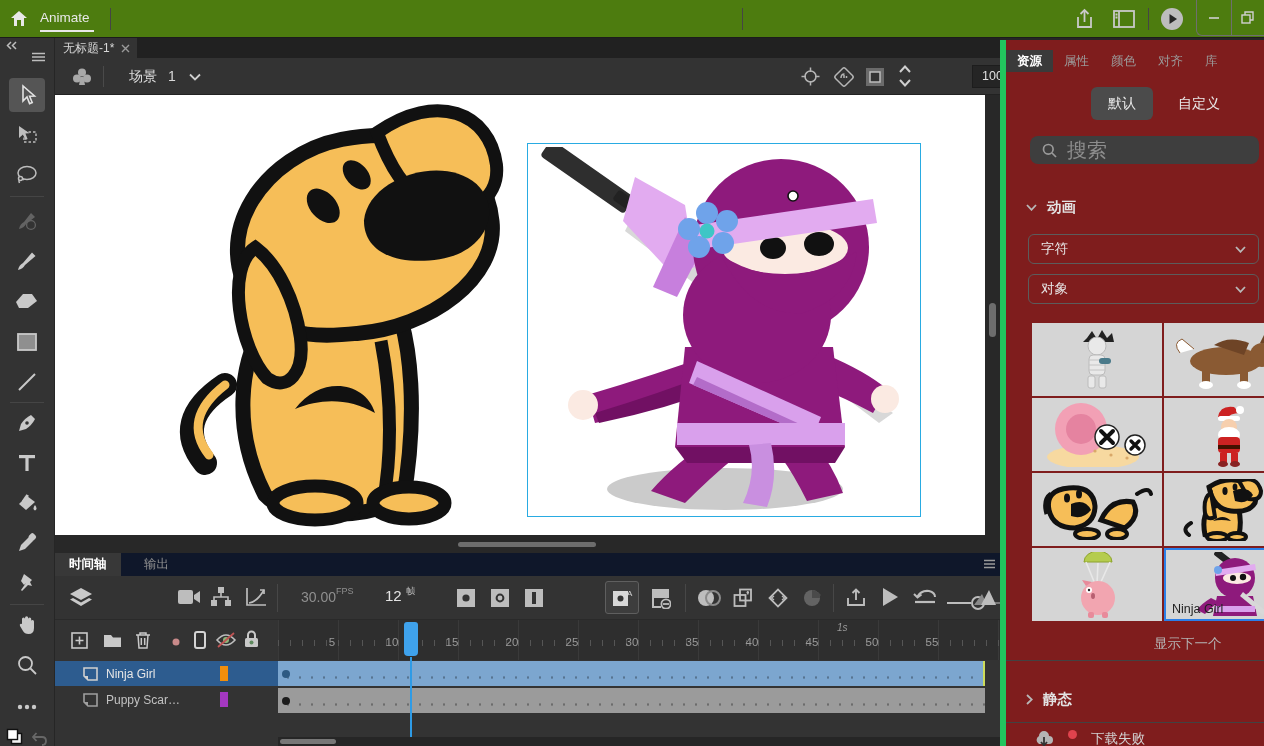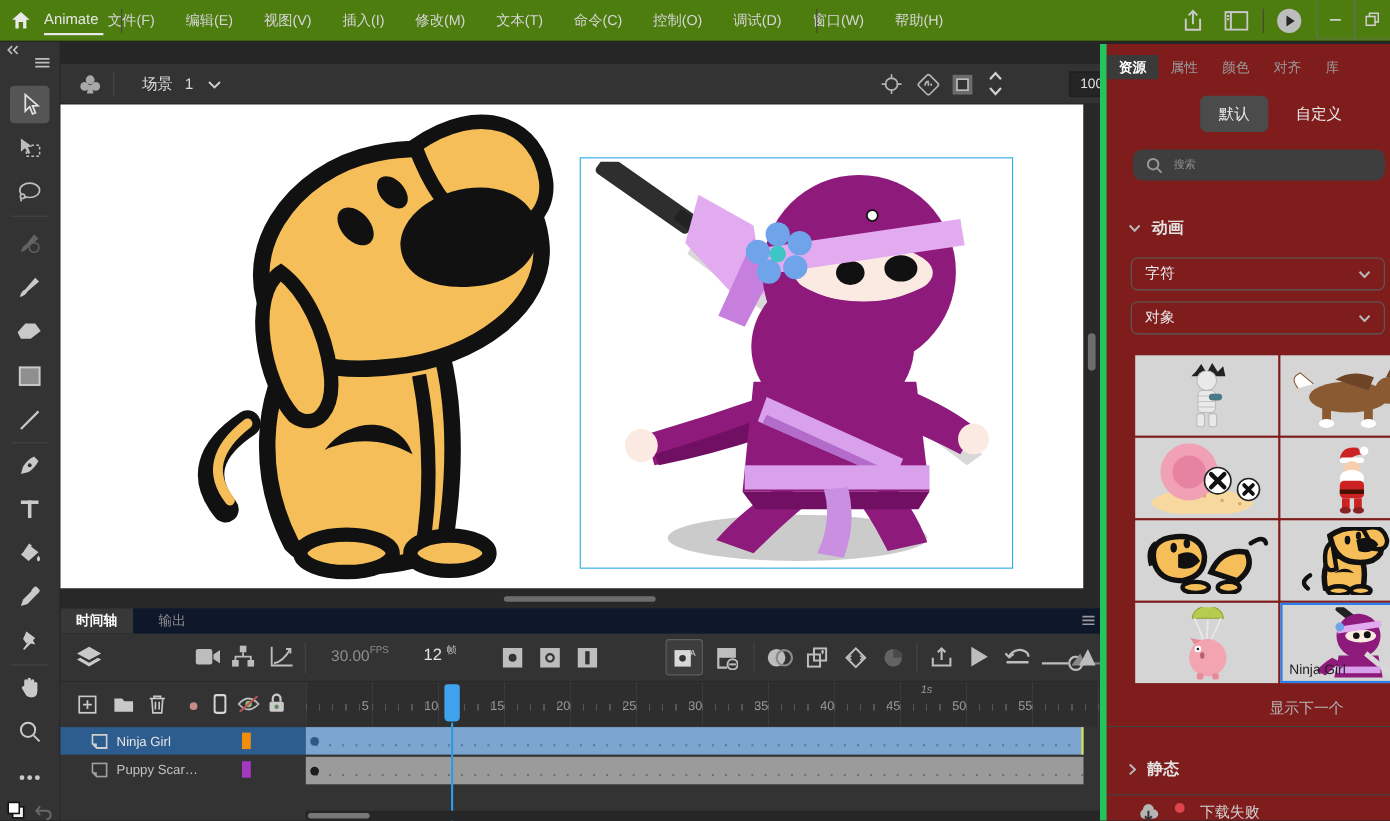--- a/index.html
+++ b/index.html
@@ -79,21 +79,21 @@
   
   #rightpanel { left:1000px; top:40px; width:264px; height:708px; background:#7f1d1d; border-left:6px solid #22c55e; overflow:hidden; }
   .rp-tabs { position:absolute; left:0; top:10px; height:22px; display:flex; }
   .rp-tab { font-size:12.5px; padding:0 11px; line-height:22px; }
   .rp-tab.on { color:#ffffff; font-weight:bold; background:#3a3a3a; }
   .rp-tab.off { color:#9b9b9b; }
   .mode-btn { position:absolute; top:47px; height:33px; border-radius:6px; color:#eaeaea; font-size:14px; display:flex; align-items:center; justify-content:center; }
   .mode-btn.on { background:#4B4B4B; width:62px; left:85px; }
   .mode-btn.off { left:162px; width:62px; }
   .searchbox { position:absolute; left:24px; top:96px; width:229px; height:28px; background:#3e3e3e; border-radius:8px; display:flex; align-items:center; padding-left:12px; gap:10px; }
-  .search-ph { color:#8d8d8d; font-size:10px; }
+  .search-ph { color:#8d8d8d; font-size:20px; }
   .sec-head { position:absolute; left:20px; display:flex; align-items:center; gap:10px; color:#e2e2e2; font-size:14.5px; font-weight:bold; }
   .dropdown { position:absolute; left:22px; width:231px; height:30px; border:1px solid #5c5c5c; border-radius:6px; display:flex; align-items:center; justify-content:space-between; padding:0 12px; color:#e8e8e8; font-size:13.5px; }
   .grid-cell { position:absolute; width:130px; height:73px; background:#D5D5D5; display:flex; align-items:center; justify-content:center; overflow:hidden; }
   .grid-cell.sel { border:2px solid #2B7FE8; }
   .cell-label { position:absolute; left:6px; bottom:3px; color:#1e1e1e; font-size:12.5px; }
   .show-next { position:absolute; left:148px; top:595px; color:#b5b5b5; font-size:13.5px; white-space:nowrap;text-align:center; }
   .rp-div { position:absolute; left:0; width:264px; height:1px; background:#424242; }
   .status-row { position:absolute; left:28px; top:690px; display:flex; gap:14px; }
   .status-dot { width:9px; height:9px; border-radius:50%; }
   .status-txt { color:#d2d2d2; font-size:13.5px; }
@@ -105,33 +105,20 @@
 
   <div class="abs" id="menubar">
     <div class="abs" style="left:9px;top:9px">
       <svg width="20" height="20" viewBox="0 0 20 20">
           <path d="M10 2 L18 9 H15 V17 H12 V11 H8 V17 H5 V9 H2 Z" fill="#e8e8e8"></path>
         </svg>
     </div>
     <div class="abs appname">Animate</div>
     <div class="abs appname-underline"></div>
     <div class="abs msep" style="left:110px"></div>
-    <div class="menu-items">
-      <div class="menu-item">文件(F)</div>
-      <div class="menu-item">编辑(E)</div>
-      <div class="menu-item">视图(V)</div>
-      <div class="menu-item">插入(I)</div>
-      <div class="menu-item">修改(M)</div>
-      <div class="menu-item">文本(T)</div>
-      <div class="menu-item">命令(C)</div>
-      <div class="menu-item">控制(O)</div>
-      <div class="menu-item">调试(D)</div>
-      <div class="menu-item">窗口(W)</div>
-      <div class="menu-item">帮助(H)</div>
-    </div>
     <div class="abs msep" style="left:742px"></div>
     <div class="abs" style="left:1074px;top:8px">
       <svg width="21" height="22" viewBox="0 0 21 22" fill="none" stroke="#c9c9c9" stroke-width="1.8">
         <path d="M4 9 V19 H17 V9"></path>
           <path d="M10.5 14 V2.5"></path>
           <path d="M6.5 6 L10.5 2 L14.5 6"></path>
         </svg>
     </div>
     <div class="abs" style="left:1113px;top:10px">
       <svg width="22" height="18" viewBox="0 0 22 18" fill="none" stroke="#c9c9c9" stroke-width="1.8">
@@ -275,20 +262,30 @@
         </svg>
     </div>
     <div class="abs" style="left:30px;top:692px;opacity:.35">
       <svg width="18" height="16" viewBox="0 0 18 16" fill="none" stroke="#c9c9c9" stroke-width="1.8">
           <path d="M3 7 H12 q4 0 4 4 q0 4-4 4"></path>
           <path d="M6.5 3 L3 7 L6.5 11"></path>
         </svg>
     </div>
   </div>
 
+  <div class="abs" id="tabbar">
+    <div class="abs doctab">
+      <span class="doctab-title">无标题-1*</span>
+      <span>
+        <svg width="9" height="9" viewBox="0 0 9 9" stroke="#9a9a9a" stroke-width="1.4">
+            <path d="M1 1 L8 8 M8 1 L1 8"></path>
+          </svg>
+      </span>
+    </div>
+  </div>
   <div class="abs" id="scenebar">
     <div class="abs" style="left:16px;top:8px">
       <svg width="22" height="22" viewBox="0 0 22 22" fill="#a8a8a8">
           <circle cx="11" cy="6.5" r="4"></circle>
           <circle cx="6" cy="12.5" r="4"></circle>
           <circle cx="16" cy="12.5" r="4"></circle>
           <path d="M9.5 11 h3 l1.5 8 h-6 Z"></path>
         </svg>
     </div>
     <div class="sb-sep" style="left:48px"></div>

